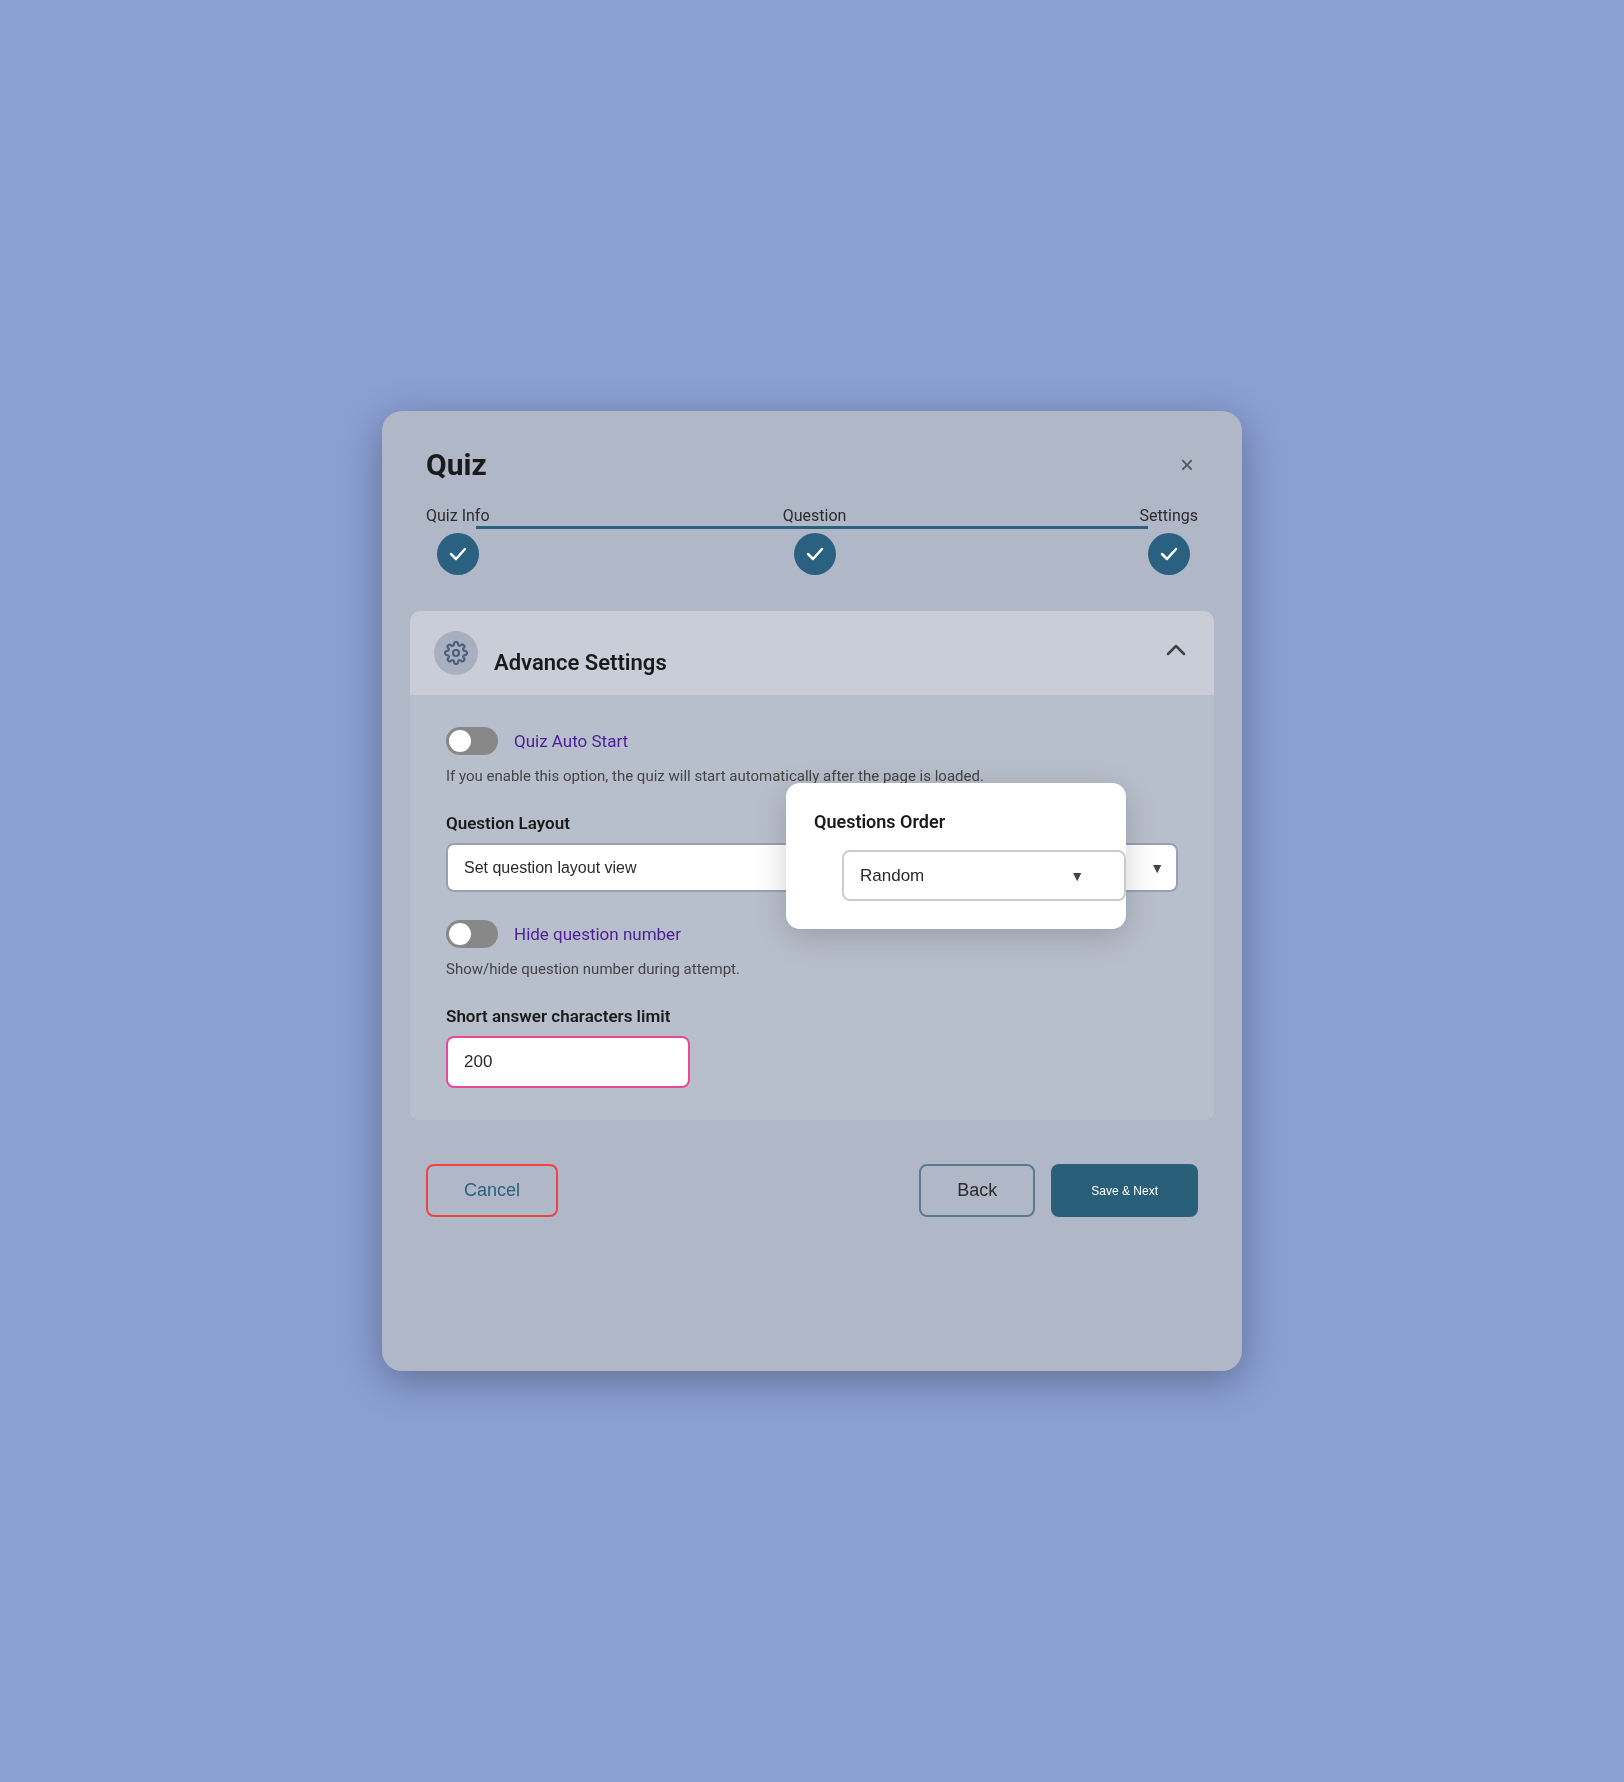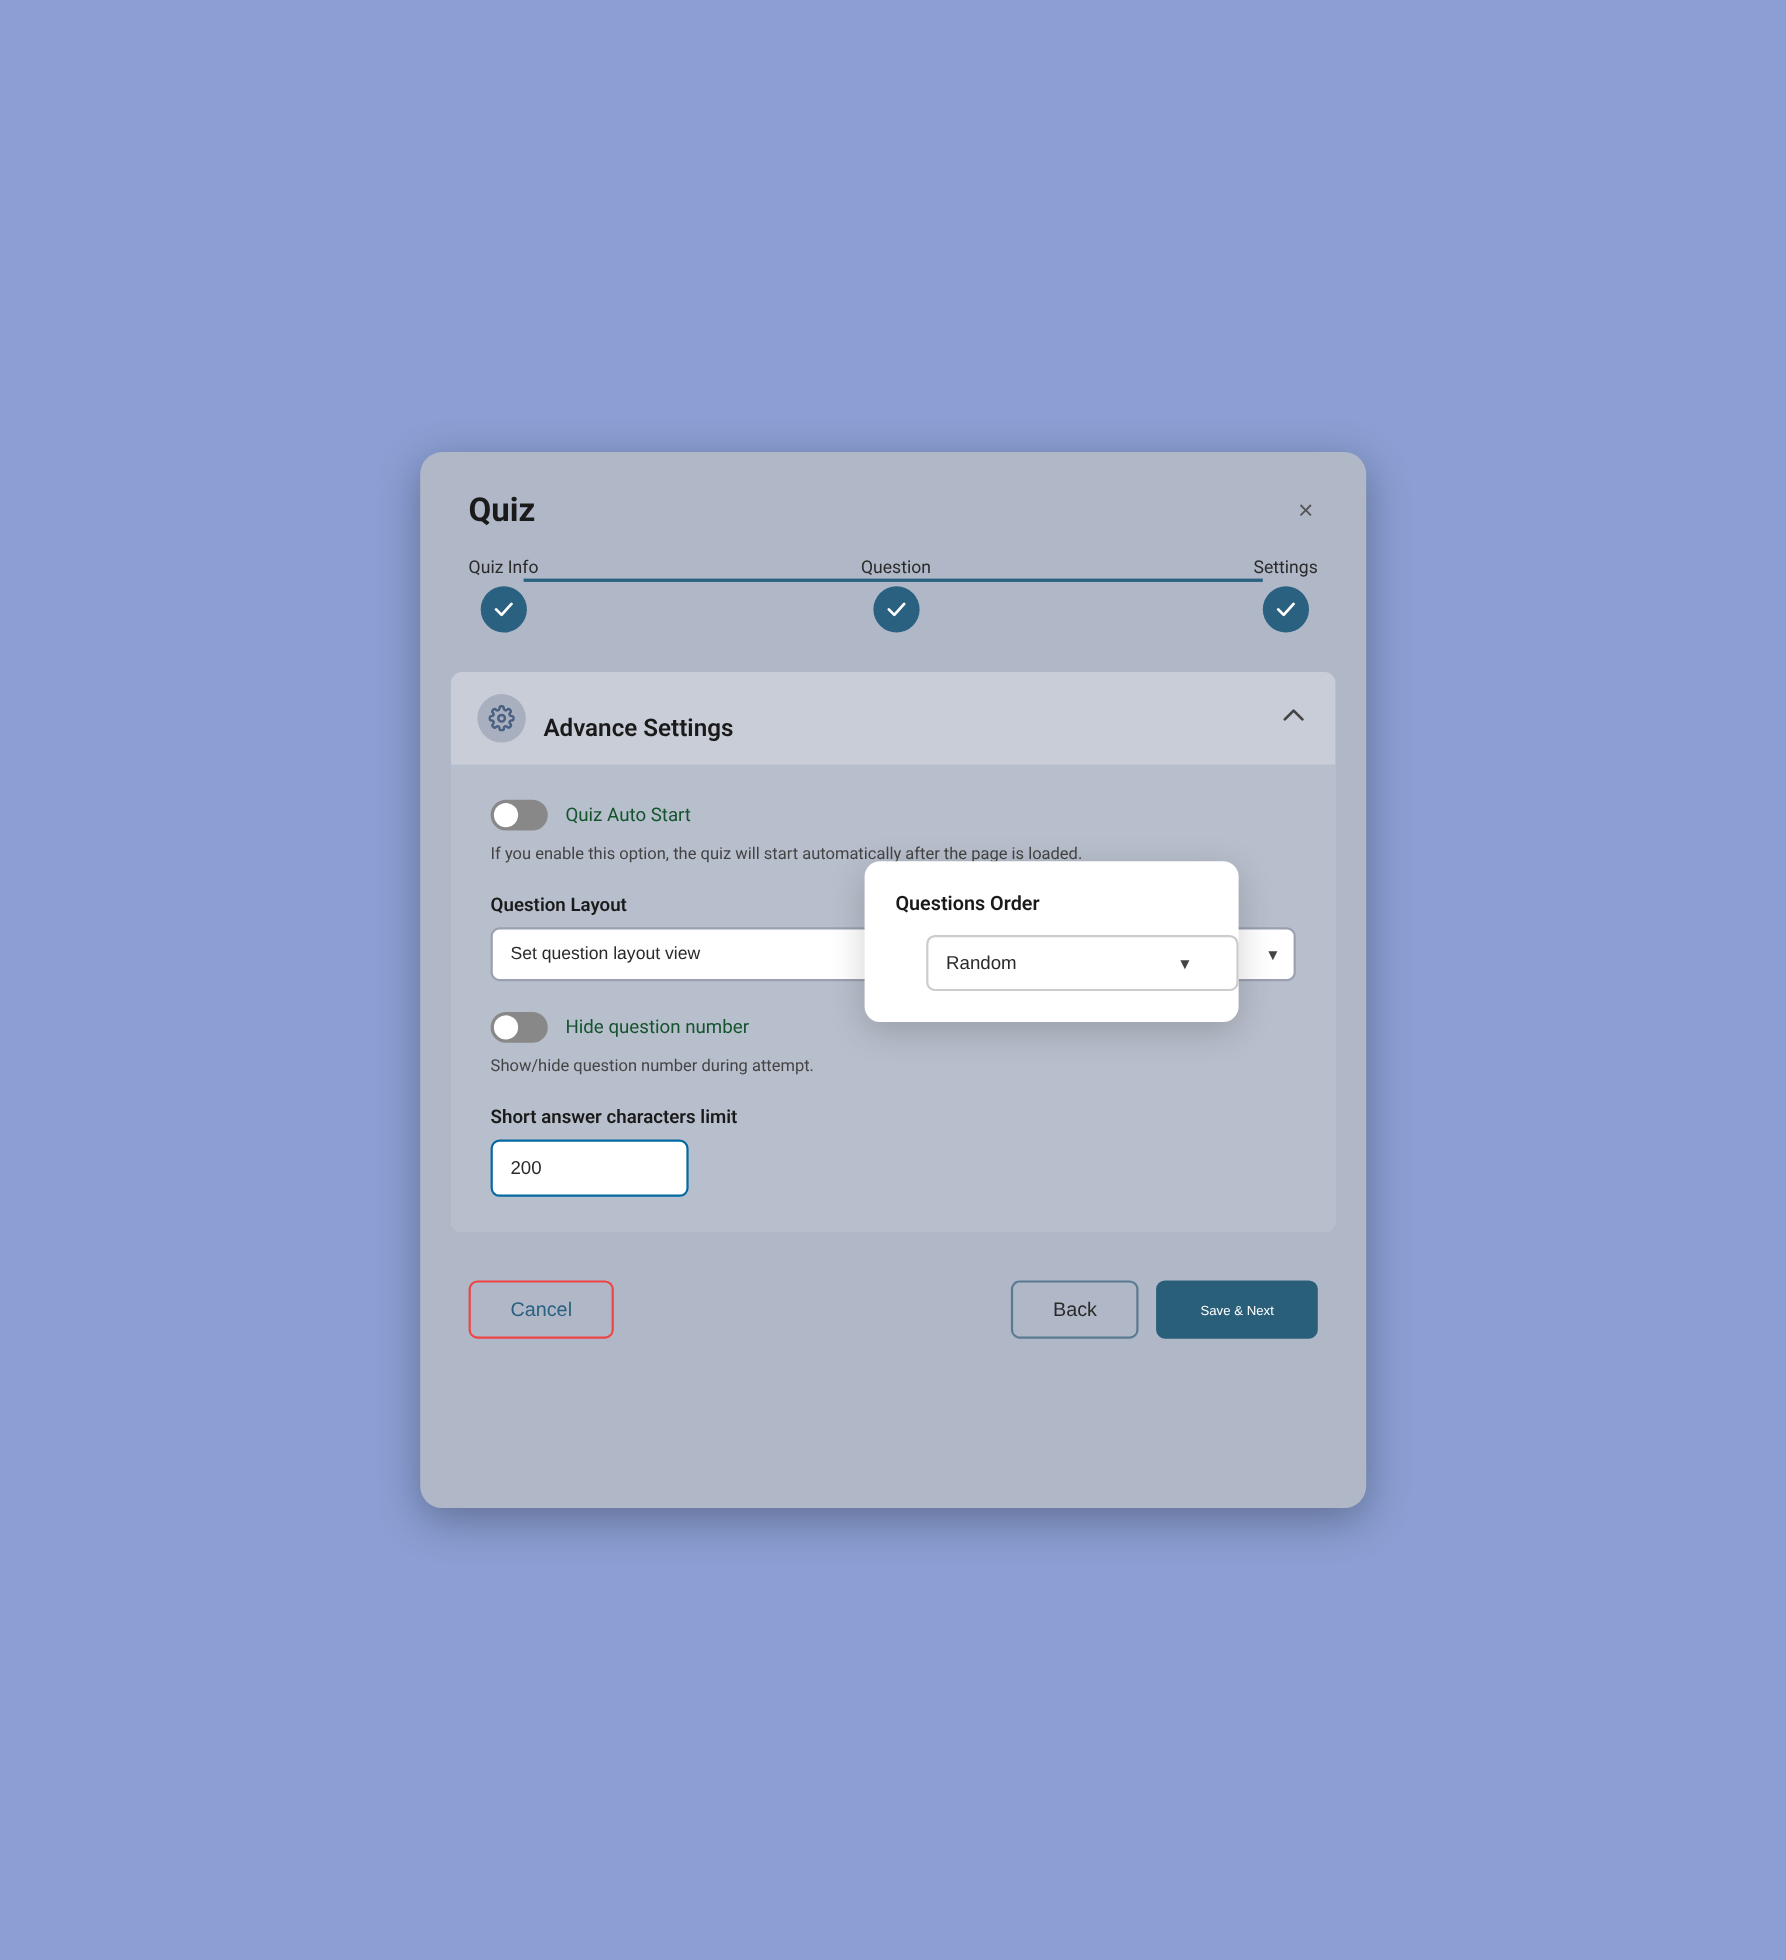--- a/index.html
+++ b/index.html
@@ -184,21 +184,21 @@
       height: 22px;
       border-radius: 50%;
       background: white;
       top: 3px;
       left: 3px;
       transition: left 0.2s;
     }
 
     .toggle-label {
       font-size: 17px;
-      color: #14532d;
+      color: #4c1d95;
     }
 
     .toggle-description {
       font-size: 15px;
       color: #444;
       margin-bottom: 28px;
       margin-left: 0;
     }
 
     .two-col {
@@ -292,24 +292,24 @@
       font-size: 17px;
       font-weight: 600;
       color: #1a1a1a;
       margin-bottom: 10px;
       display: block;
     }
 
     .short-answer-input {
       padding: 14px 16px;
       font-size: 17px;
-      border: 2px solid #0369a1;
+      border: 2px solid #ec4899;
       border-radius: 8px;
       background: white;
-      width: 180px;
+      width: 244px;
       color: #2a2a2a;
     }
 
     .modal-footer {
       display: flex;
       justify-content: space-between;
       align-items: center;
       padding: 28px 44px 36px 44px;
       margin-top: 16px;
     }

